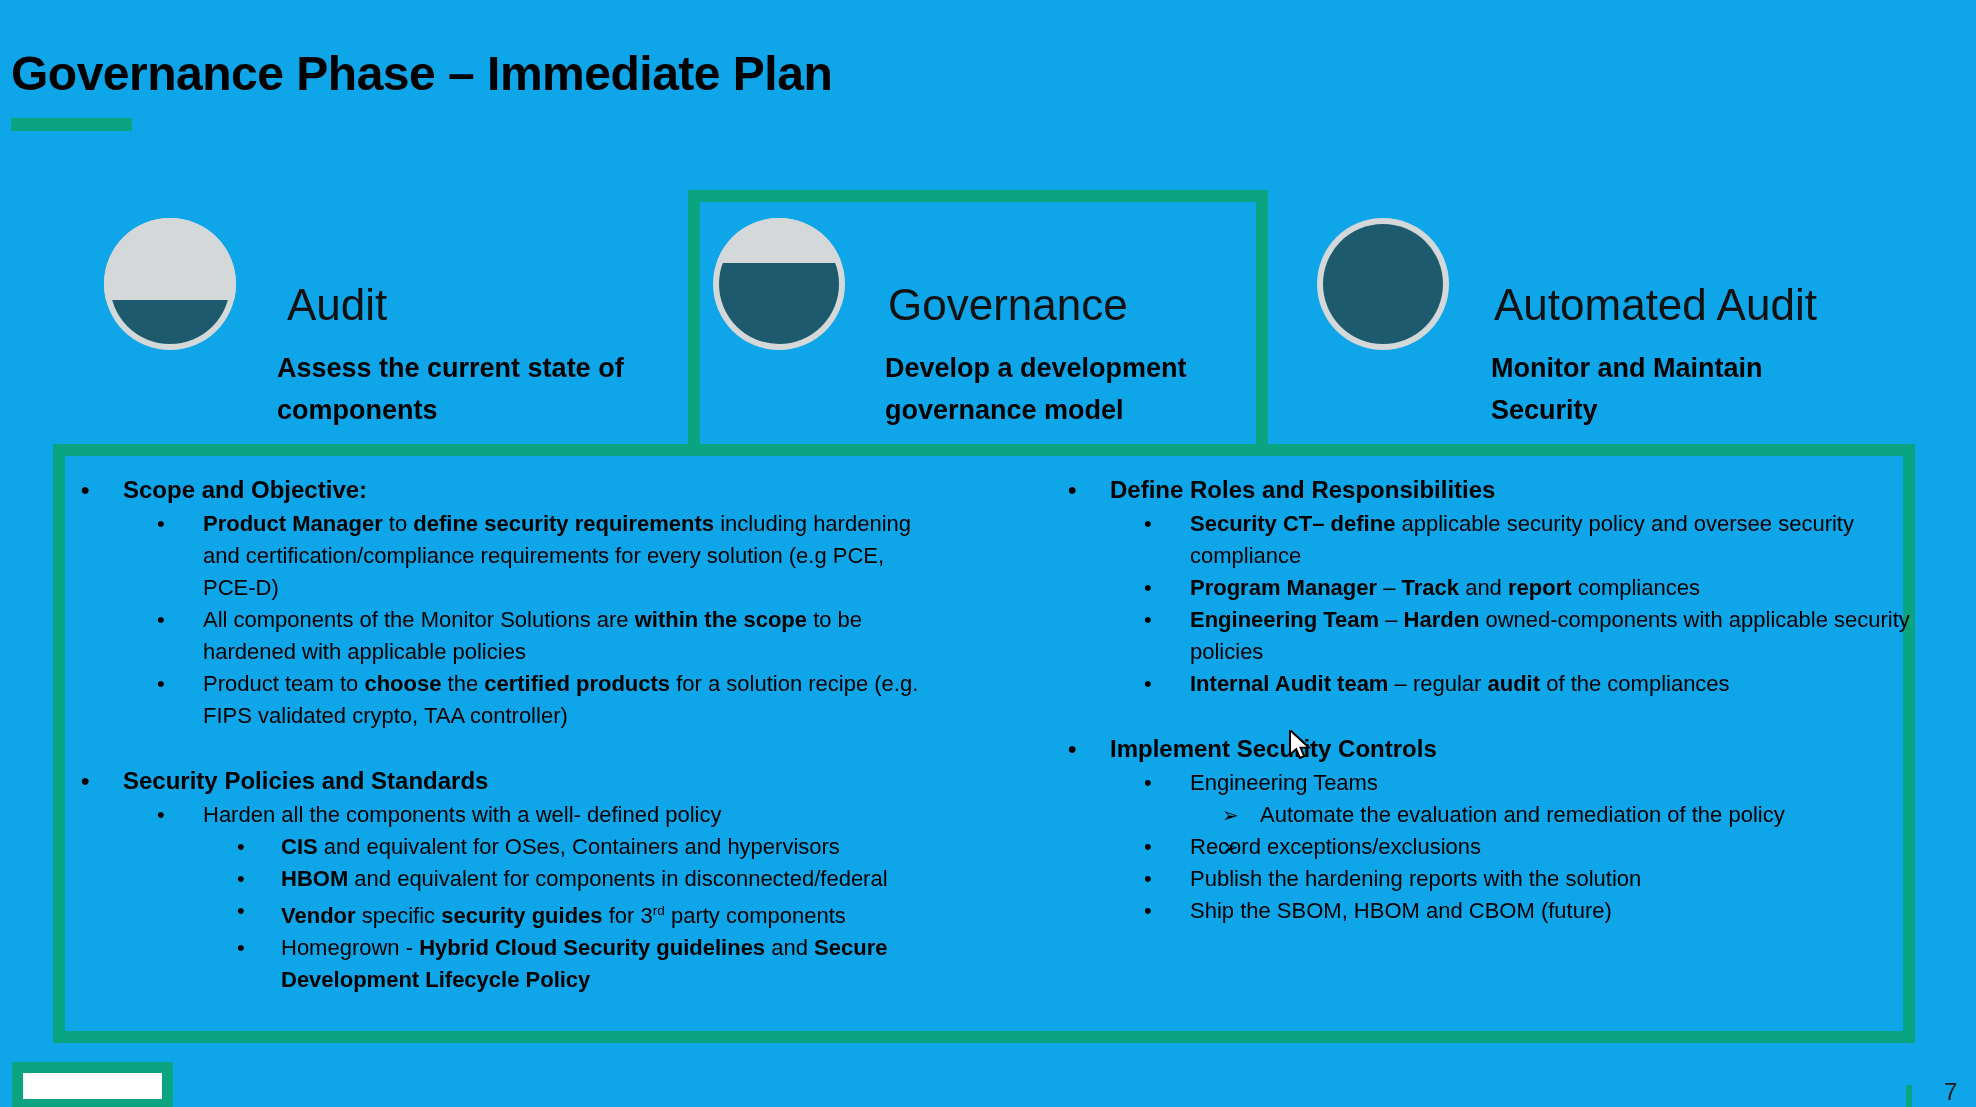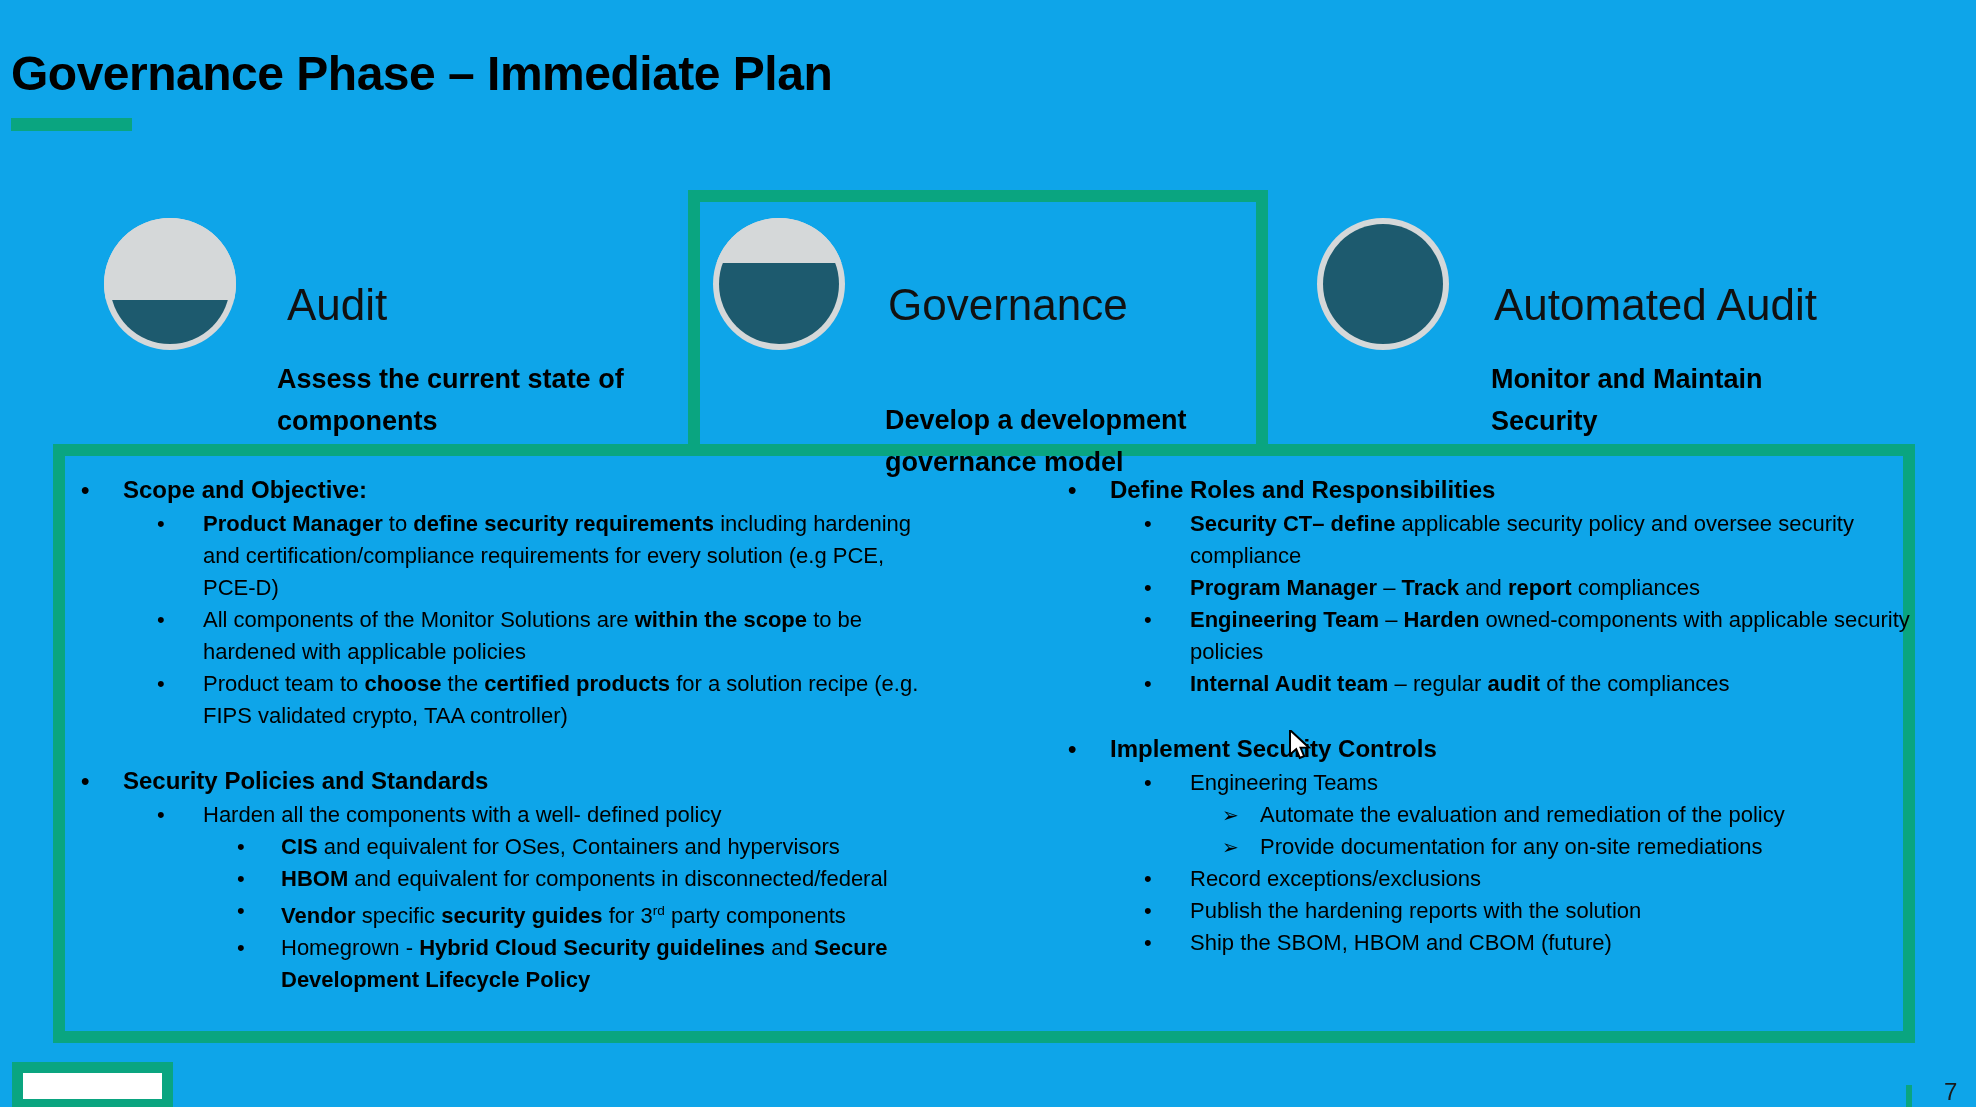--- a/index.html
+++ b/index.html
@@ -8,21 +8,21 @@
     font-family:"Liberation Sans",sans-serif;color:#000;overflow:hidden;
   }
   
   #title{position:absolute;left:11px;top:46px;font-size:48px;font-weight:bold;letter-spacing:-0.5px;}
   #title-underline{position:absolute;left:11px;top:118px;width:121px;height:13px;background:var(--green);}
   
   .pcircle{position:absolute;width:132px;height:132px;border-radius:50%;background:var(--cgray);overflow:hidden;}
   .pcircle .inner{position:absolute;left:6px;top:6px;right:6px;bottom:6px;border-radius:50%;background:var(--teal);}
   .pcircle .cover{position:absolute;left:0;top:0;width:100%;background:var(--cgray);}
   .phase-name{position:absolute;top:280px;font-size:44px;font-weight:400;color:#111;}
-  .phase-sub{position:absolute;top:358px;width:380px;font-size:27px;font-weight:bold;line-height:42px;}
+  .phase-sub{position:absolute;top:347px;width:380px;font-size:27px;font-weight:bold;line-height:42px;}
   
   #gov-box{position:absolute;left:688px;top:190px;width:580px;height:260px;box-sizing:border-box;
     border:12px solid var(--green);border-bottom:none;}
   #big-box{position:absolute;left:53px;top:444px;width:1862px;height:599px;box-sizing:border-box;
     border:12px solid var(--green);}
   
   .col{position:absolute;top:473px;font-size:22px;line-height:32px;}
   #left-col{left:79px;width:845px;}
   #right-col{left:1066px;width:850px;}
   .section + .section{margin-top:32px;}
@@ -63,21 +63,21 @@
     <div class="cover" style="height: 62%;"></div>
   </div>
   <div class="phase-name" style="left:287px;">Audit</div>
   <div class="phase-sub" style="left:277px;">Assess the current state of components</div>
 
   <div class="pcircle" style="left:713px;top:218px;">
     <div class="inner"></div>
     <div class="cover" style="height: 34%;"></div>
   </div>
   <div class="phase-name" style="left:888px;">Governance</div>
-  <div class="phase-sub" style="left:885px;margin-top:41px;">Develop a development governance model</div>
+  <div class="phase-sub" style="left:885px;">Develop a development governance model</div>
 
   <div class="pcircle" style="left:1317px;top:218px;">
     <div class="inner"></div>
     <div class="cover" style="height: 0%;"></div>
   </div>
   <div class="phase-name" style="left:1494px;">Automated Audit</div>
   <div class="phase-sub" style="left:1491px;">Monitor and Maintain Security</div>
 
   <div id="left-col" class="col">
       <div class="section">
@@ -100,21 +100,21 @@
         <div class="row heading"><span class="bullet">•</span><span>Define Roles and Responsibilities</span></div>
         <div class="row bullet2"><span class="bullet">•</span><span style="font-weight: bold;">Security CT– define</span><span> applicable security policy and oversee security compliance</span></div>
         <div class="row bullet2"><span class="bullet">•</span><span style="font-weight: bold;">Program Manager</span><span> – </span><span style="font-weight: bold;">Track</span><span> and </span><span style="font-weight: bold;">report</span><span> compliances</span></div>
         <div class="row bullet2"><span class="bullet">•</span><span style="font-weight: bold;">Engineering Team</span><span> – </span><span style="font-weight: bold;">Harden</span><span> owned-components with applicable security policies</span></div>
         <div class="row bullet2"><span class="bullet">•</span><span style="font-weight: bold;">Internal Audit team</span><span> – regular </span><span style="font-weight: bold;">audit</span><span> of the compliances</span></div>
       </div>
       <div class="section">
         <div class="row heading"><span class="bullet">•</span><span>Implement Security Controls</span></div>
         <div class="row bullet2"><span class="bullet">•</span><span>Engineering Teams</span></div>
         <div class="row arrow"><span class="bullet">➢</span><span>Automate the evaluation and remediation of the policy</span></div>
-        <div class="row arrow"><span class="bullet">➢</span><span>Provide documentation for any on-site remediations</span></div>
+        <div class="row arrow"><span class="bullet">➢</span></div>
         <div class="row bullet2"><span class="bullet">•</span><span>Record exceptions/exclusions</span></div>
         <div class="row bullet2"><span class="bullet">•</span><span>Publish the hardening reports with the solution</span></div>
         <div class="row bullet2"><span class="bullet">•</span><span>Ship the SBOM, HBOM and CBOM (future)</span></div>
       </div>
     </div>
 
   <div id="footer-text">Confidential | Authorized</div>
   <div id="footer-sep"></div>
   <div id="page-num">7</div>
   <div id="logo-rect"></div>

